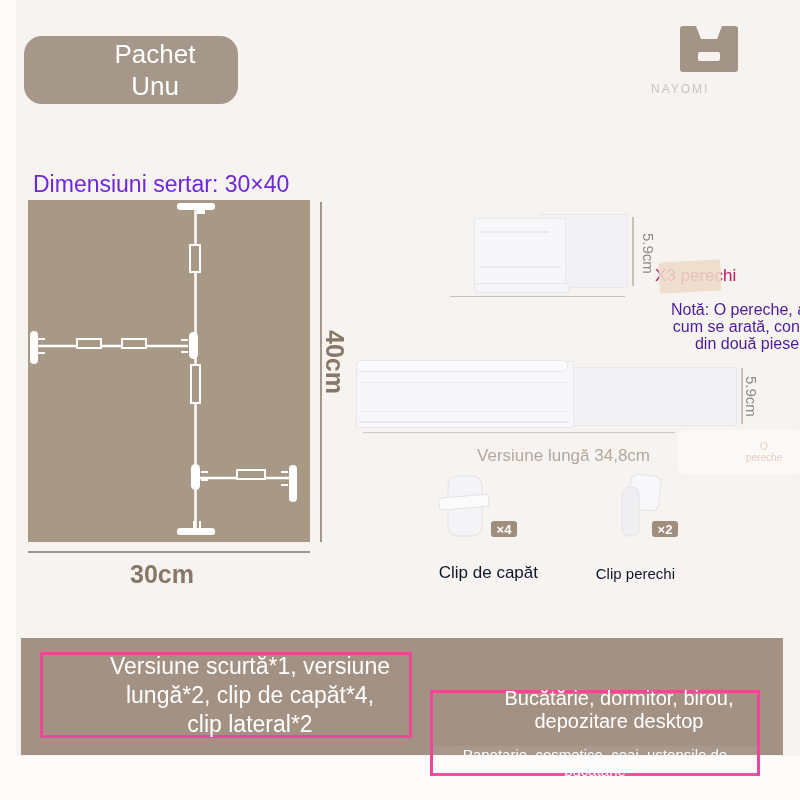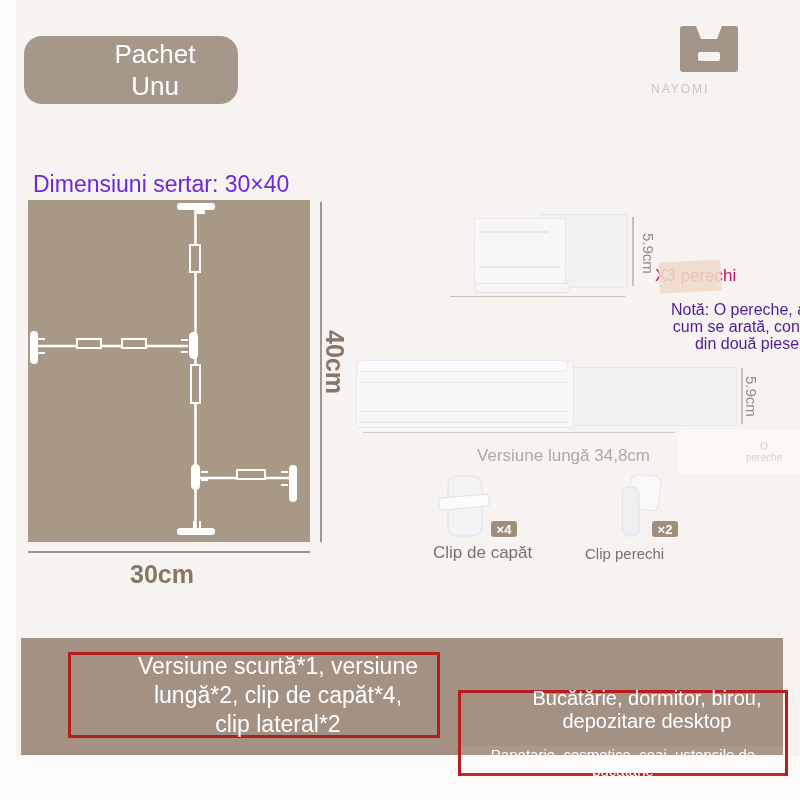--- a/index.html
+++ b/index.html
@@ -53,30 +53,30 @@
   #long-underline{left:363px;top:432px;width:312px;height:1px;background:#d3cac2;}
   #long-caption{left:450px;top:446px;width:200px;text-align:right;font-size:17px;color:#b4a89e;}
   #watermark-box{left:678px;top:430px;width:76px;height:44px;background:#fbf8f5;border-radius:6px;
     display:flex;align-items:center;justify-content:center;text-align:center;font-size:10px;line-height:11px;color:#ded0c0;}
 
   
   .count-badge{background:#9f8e7e;color:#fff;font-size:13px;font-weight:bold;border-radius:3px;
     width:26px;height:16px;display:flex;align-items:center;justify-content:center;}
   #end-clip-count{left:491px;top:521px;}
   #side-clip-count{left:652px;top:521px;}
-  .clip-label{font-size:17px;color:#737373;text-align:left;}
+  .clip-label{font-size:17px;color:#0f172a;text-align:right;margin-top:20px;}
   #end-clip-label{left:433px;top:543px;width:105px;}
   #side-clip-label{left:585px;top:545px;width:90px;font-size:15px;}
   #end-clip{left:438px;top:474px;}
   #side-clip{left:614px;top:471px;}
 
   
   #footer-band{left:21px;top:638px;width:762px;height:117px;background:#a39184;}
-  .footer-box{position:absolute;border:3px solid #b91c1c;box-sizing:border-box;color:#fff;
-    display:flex;flex-direction:column;align-items:center;justify-content:center;text-align:center;margin-left:28px;}
+  .footer-box{position:absolute;border:3px solid #ec4899;box-sizing:border-box;color:#fff;
+    display:flex;flex-direction:column;align-items:center;justify-content:center;text-align:center;}
   #contents-box{left:40px;top:652px;width:372px;height:86px;font-size:23px;line-height:29px;}
   #usage-box{left:430px;top:690px;width:330px;height:86px;}
   #usage-title{font-size:20px;line-height:23px;}
   #usage-divider{width:274px;height:2px;background:#fff;margin:6px 0 7px 0;}
   #usage-subtitle{font-size:15px;line-height:16px;background:rgba(255,255,255,0.07);padding:1px 4px;}
 </style>
 </head>
 <body>
 
 <div id="stage">

